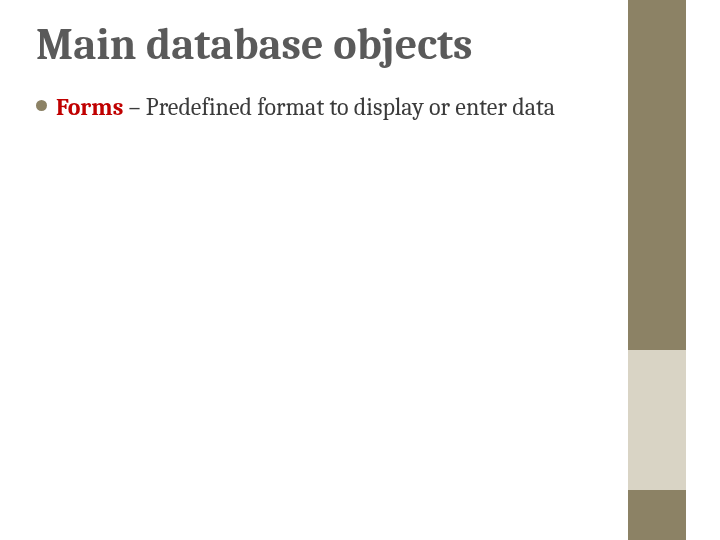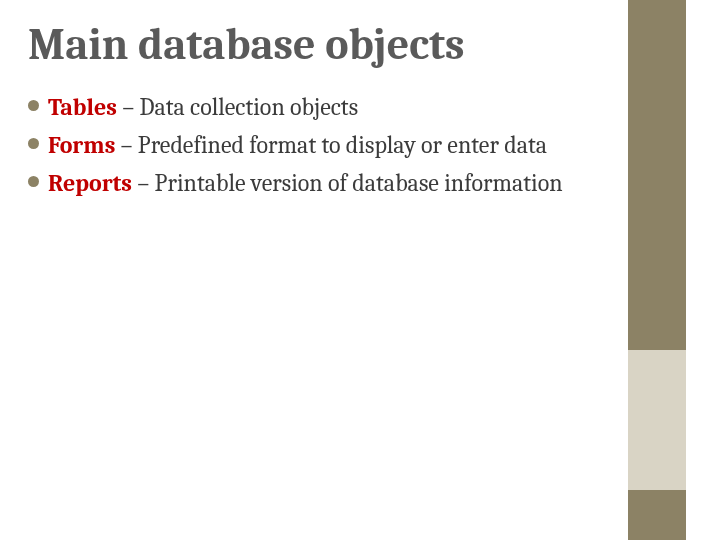--- a/index.html
+++ b/index.html
@@ -23,21 +23,21 @@
     position: absolute;
     top: 350px;
     left: 0;
     width: 58px;
     height: 140px;
     background: #d9d4c5;
   }
   .content {
     position: absolute;
     top: 20px;
-    left: 28px;
+    left: 36px;
     width: 575px;
   }
   .title {
     font-size: 44px;
     font-weight: bold;
     color: #5a5a5a;
     line-height: 1.15;
     margin-bottom: 20px;
   }
   .bullet-list {
@@ -73,24 +73,16 @@
 
 <div class="side-decoration">
   <div class="side-inner"></div>
 </div>
 
 <div class="content">
   <h1 class="title">Main database objects</h1>
   <ul class="bullet-list">
     <li class="bullet-item">
       <span class="bullet-icon"></span>
-      <span class="term">Tables</span><span> – Data collection objects</span>
-    </li>
-    <li class="bullet-item">
-      <span class="bullet-icon"></span>
       <span class="term">Forms</span><span> – Predefined format to display or enter data</span>
-    </li>
-    <li class="bullet-item justify">
-      <span class="bullet-icon"></span>
-      <span class="term">Reports</span><span> – Printable version of database information</span>
     </li>
   </ul>
 </div>
 
 </body></html>

